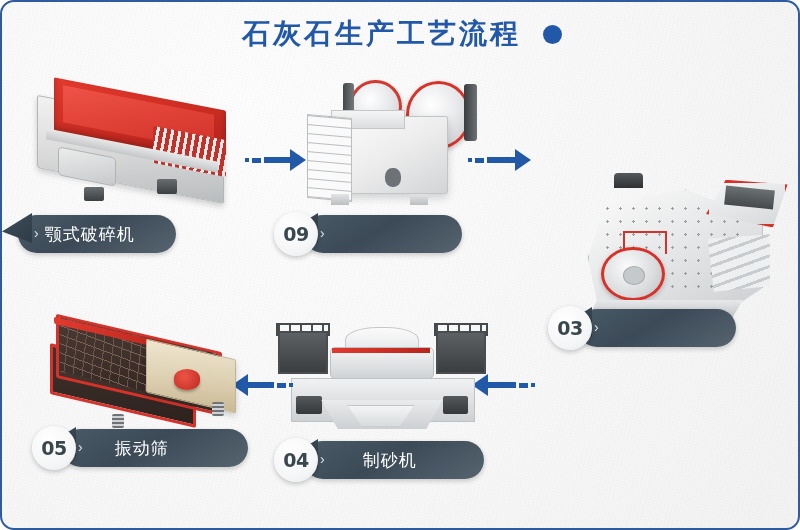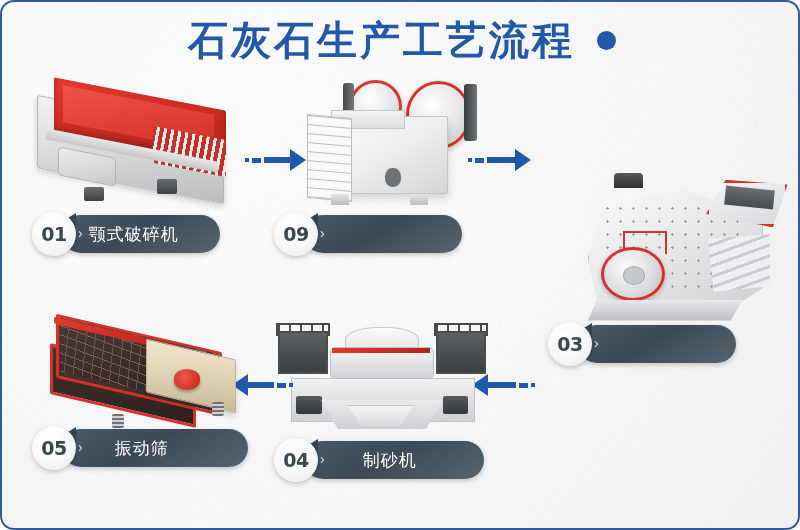--- a/index.html
+++ b/index.html
@@ -16,21 +16,21 @@
       repeating-linear-gradient(104deg, rgba(0,0,0,0.010) 0 1px, rgba(255,255,255,0) 1px 4px),
       radial-gradient(circle at 30% 20%, #fdfdfd 0%, #f7f7f7 60%, #f2f2f2 100%);
     overflow:hidden;
   }
   
   .title-wrap{
     position:absolute;left:0;top:18px;width:800px;
     display:flex;align-items:center;justify-content:center;gap:22px;
   }
   .title{
-    font-size:40px;font-weight:bold;color:#2258a8;letter-spacing:3px;
+    font-size:28px;font-weight:bold;color:#2258a8;letter-spacing:3px;
     font-family:"DejaVu Sans","Liberation Sans",sans-serif;
     line-height:1;white-space:nowrap;
   }
   .title-dot{
     width:19px;height:19px;border-radius:50%;background:#2258a8;
     box-shadow:1px 1px 0 0 rgba(255,255,255,.5);
   }
   
   .machine{position:absolute;}
   .m-img{position:relative;width:100%;height:100%;}
@@ -416,35 +416,34 @@
       <div class="mesh"></div>
       <div class="redrail"></div>
       <div class="sidepanel"></div>
       <div class="hub"></div>
       <div class="spring s1"></div>
       <div class="spring s2"></div>
     </div>
   </div>
 
   <div class="label-group" style="left:30px;top:210px;">
-    <div class="badge">01</div>
     <div class="pill">
       <span class="chev">›</span>
       <span class="txt">颚式破碎机</span>
     </div>
   </div>
 
   <div class="label-group" style="left:272px;top:210px;">
     <div class="badge">09</div>
     <div class="pill">
       <span class="chev">›</span>
     </div>
   </div>
 
-  <div class="label-group" style="left:546px;top:320px;">
+  <div class="label-group" style="left:546px;top:304px;">
     <div class="badge">03</div>
     <div class="pill">
       <span class="chev">›</span>
     </div>
   </div>
 
   <div class="label-group" style="left:272px;top:436px;">
     <div class="badge">04</div>
     <div class="pill" style="min-width:142px;justify-content:flex-start;">
       <span class="chev">›</span>

